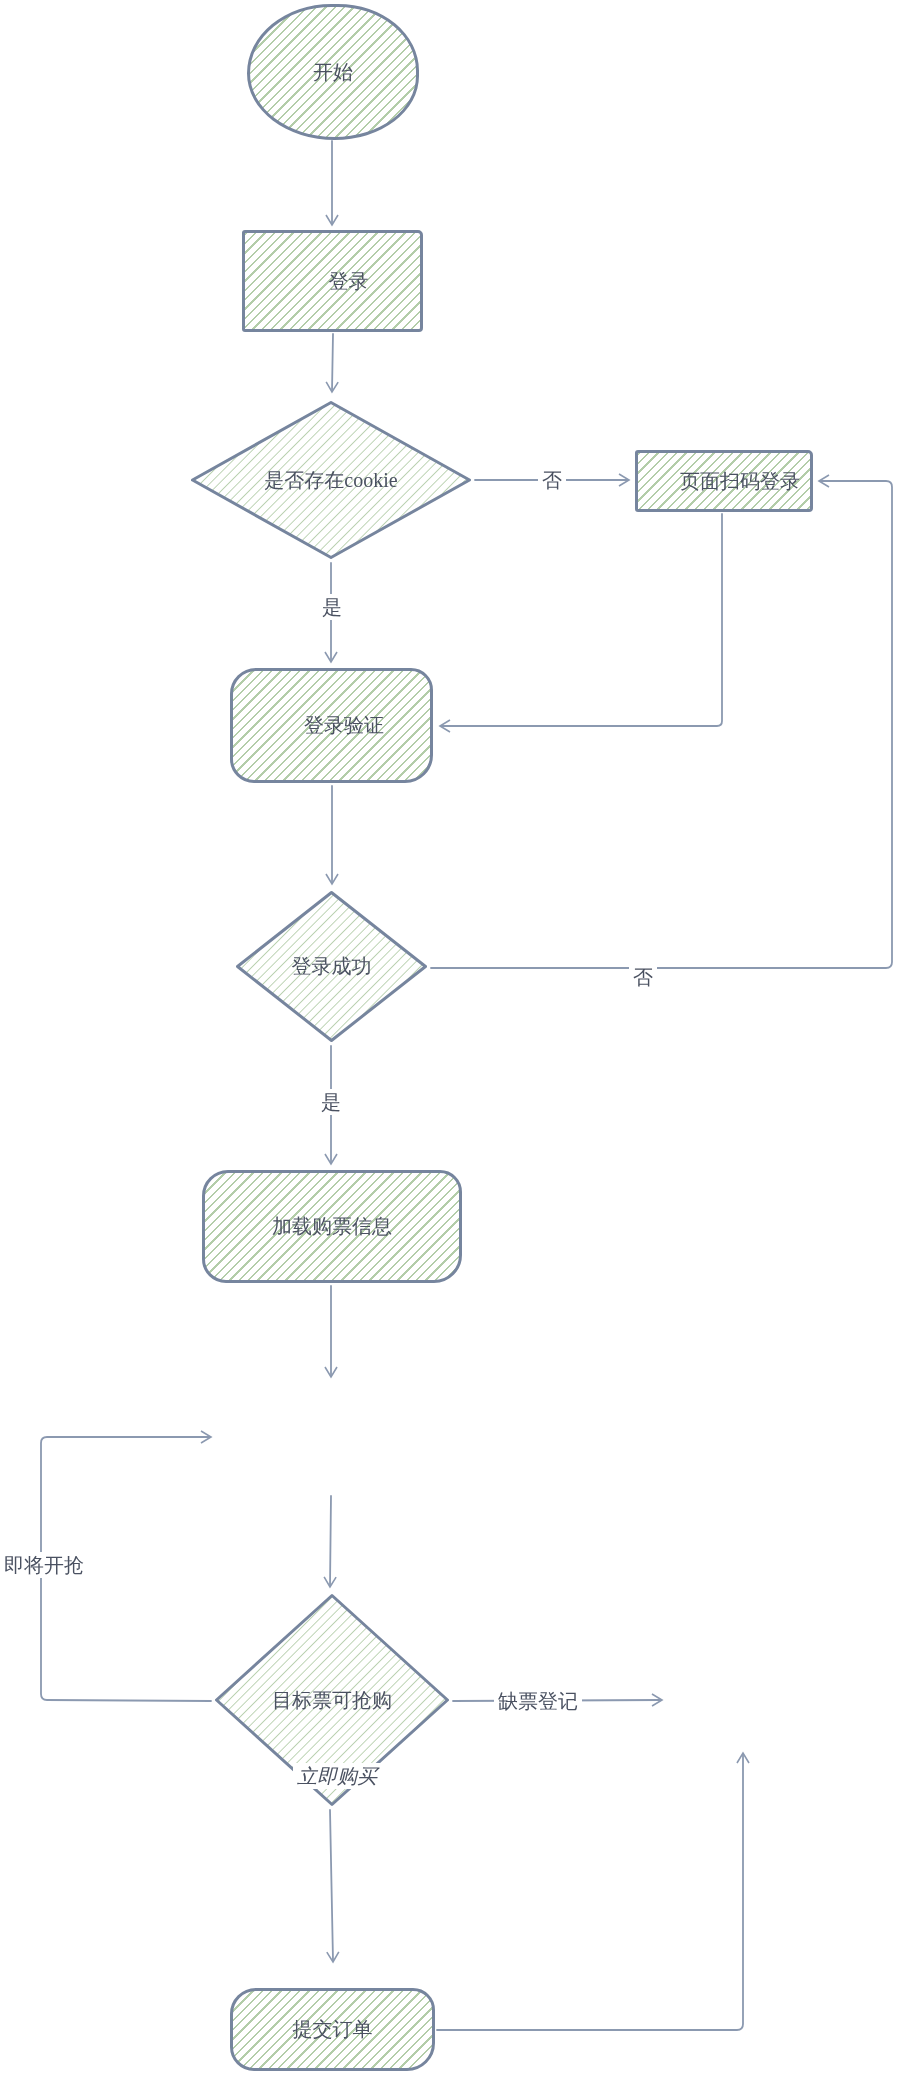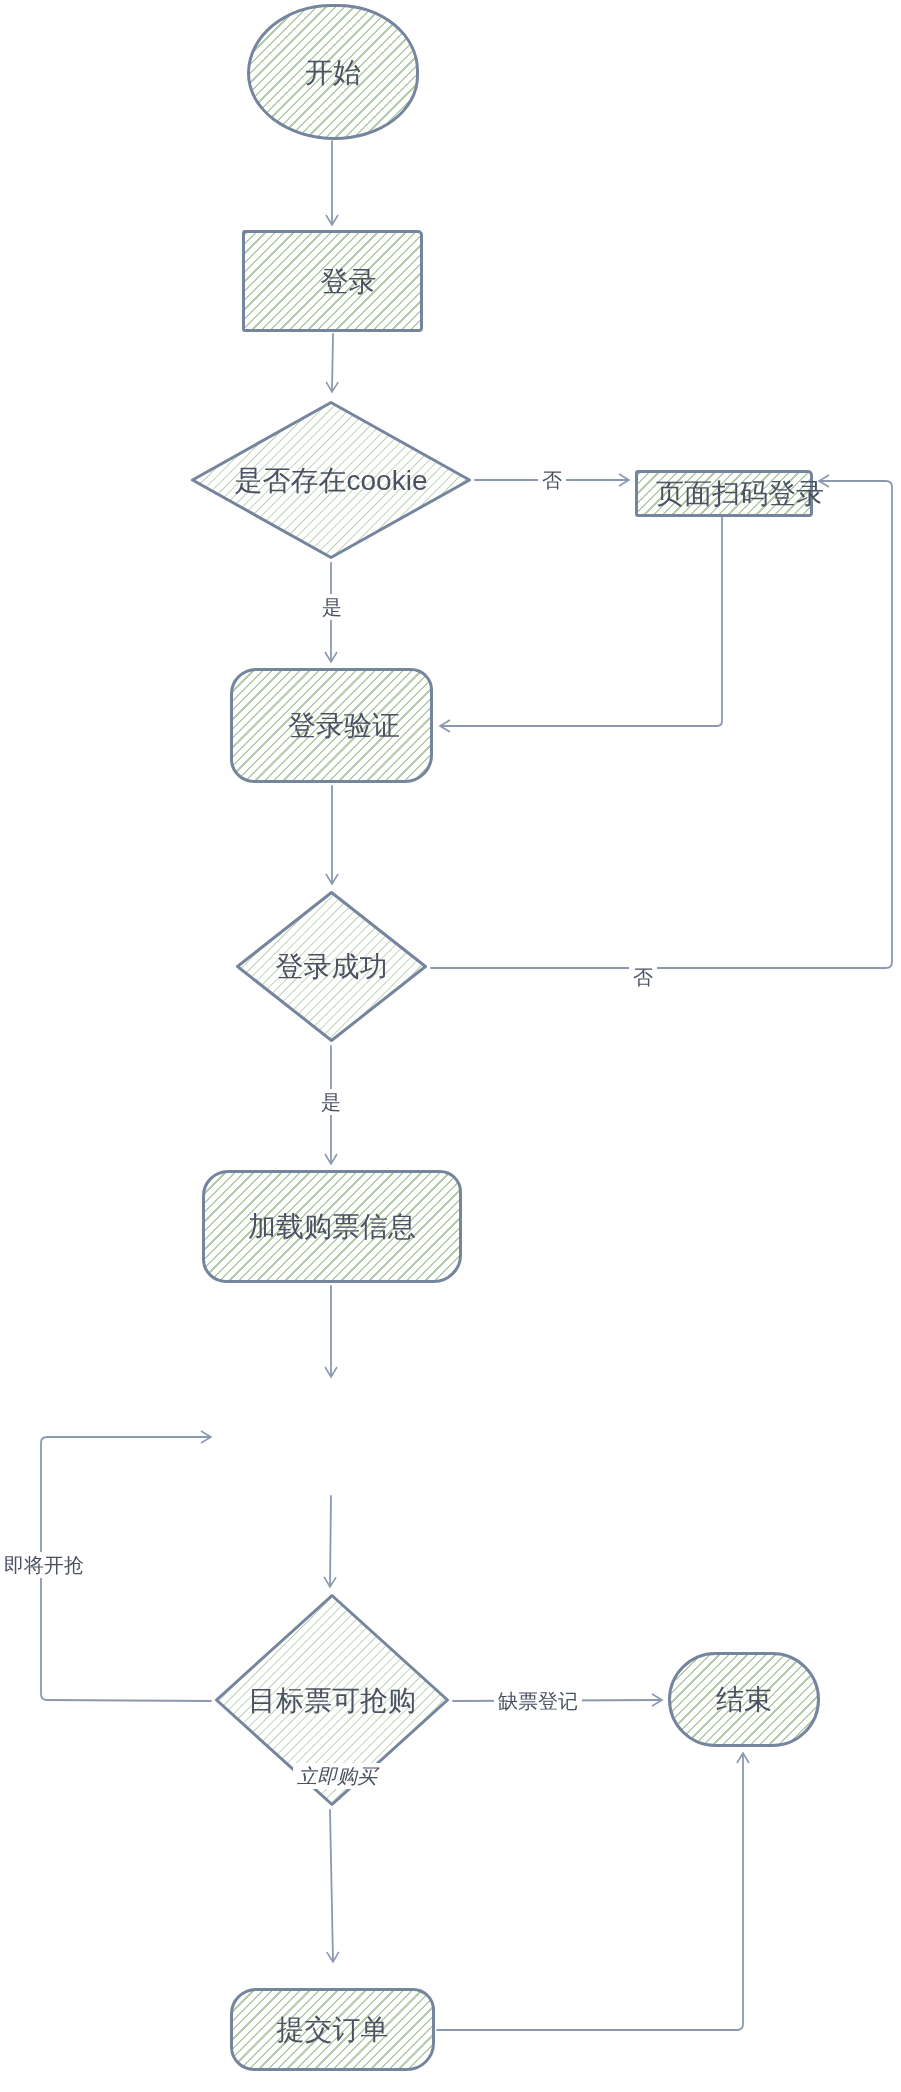--- a/index.html
+++ b/index.html
@@ -17,22 +17,23 @@
     z-index: 0;
   }
   .node {
     position: absolute;
     box-sizing: border-box;
     display: flex;
     align-items: center;
     justify-content: center;
     z-index: 1;
     color: #4a5161;
-    font-size: 28px;
+    font-size: 20px;
     background-color: #ffffff;
+    font-family: Liberation Serif, serif;
   }
   .hatch {
     background-image: repeating-linear-gradient(135deg,
       #b3cda9 0, #b3cda9 1.7px, transparent 1.7px, transparent 6.6px);
   }
   .solid-border { border: 3px solid #76859e; }
   .ellipse { border-radius: 50% 48% 50% 52% / 52% 50% 48% 50%; }
   .rect { border-radius: 3px 5px 4px 3px; padding-left: 32px; }
   .rounded { border-radius: 26px 22px 28px 24px; }
   .stadium { border-radius: 52px; }
@@ -103,21 +104,21 @@
     <span class="node-label">登录</span>
   </div>
 
   <div class="node diamond" style="left:190px; top:400px; width:282px; height:160px;">
     <svg width="282" height="160" viewBox="0 0 282 160">
       <polygon points="141,2.5 279.5,80 141,157.5 2.5,80" fill="url(#hatch)" stroke="#76859e" stroke-width="3" stroke-linejoin="round"></polygon>
     </svg>
     <span class="node-label">是否存在cookie</span>
   </div>
 
-  <div class="node hatch solid-border rect" style="left:635px; top:470px; width:178px; height:47px;">
+  <div class="node hatch solid-border rect" style="left:635px; top:450px; width:178px; height:62px;">
     <span class="node-label">页面扫码登录</span>
   </div>
 
   <div class="node hatch solid-border rounded" style="left:230px; top:668px; width:203px; height:115px;padding-left:25px;">
     <span class="node-label">登录验证</span>
   </div>
 
   <div class="node diamond" style="left:235px; top:890px; width:193px; height:153px;">
     <svg width="193" height="153" viewBox="0 0 193 153">
       <polygon points="96.5,2.5 190.5,76.5 96.5,150.5 2.5,76.5" fill="url(#hatch)" stroke="#76859e" stroke-width="3" stroke-linejoin="round"></polygon>
@@ -130,23 +131,20 @@
   </div>
 
 
   <div class="node diamond" style="left:214px; top:1593px; width:236px; height:214px;">
     <svg width="236" height="214" viewBox="0 0 236 214">
       <polygon points="118,2.5 233.5,107 118,211.5 2.5,107" fill="url(#hatch)" stroke="#76859e" stroke-width="3" stroke-linejoin="round"></polygon>
     </svg>
     <span class="node-label">目标票可抢购</span>
   </div>
 
-  <div class="node hatch solid-border stadium" style="left:668px; top:1652px; width:152px; height:95px;">
-    <span class="node-label">结束</span>
-  </div>
 
   <div class="node hatch solid-border rounded" style="left:230px; top:1988px; width:205px; height:83px;">
     <span class="node-label">提交订单</span>
   </div>
 
   <div class="edge-label" style="left:552px; top:480px;">否</div>
   <div class="edge-label" style="left:332px; top:607px;">是</div>
   <div class="edge-label" style="left:643px; top:977px;">否</div>
   <div class="edge-label" style="left:331px; top:1102px;">是</div>
   <div class="edge-label" style="left:44px; top:1565px;">即将开抢</div>

